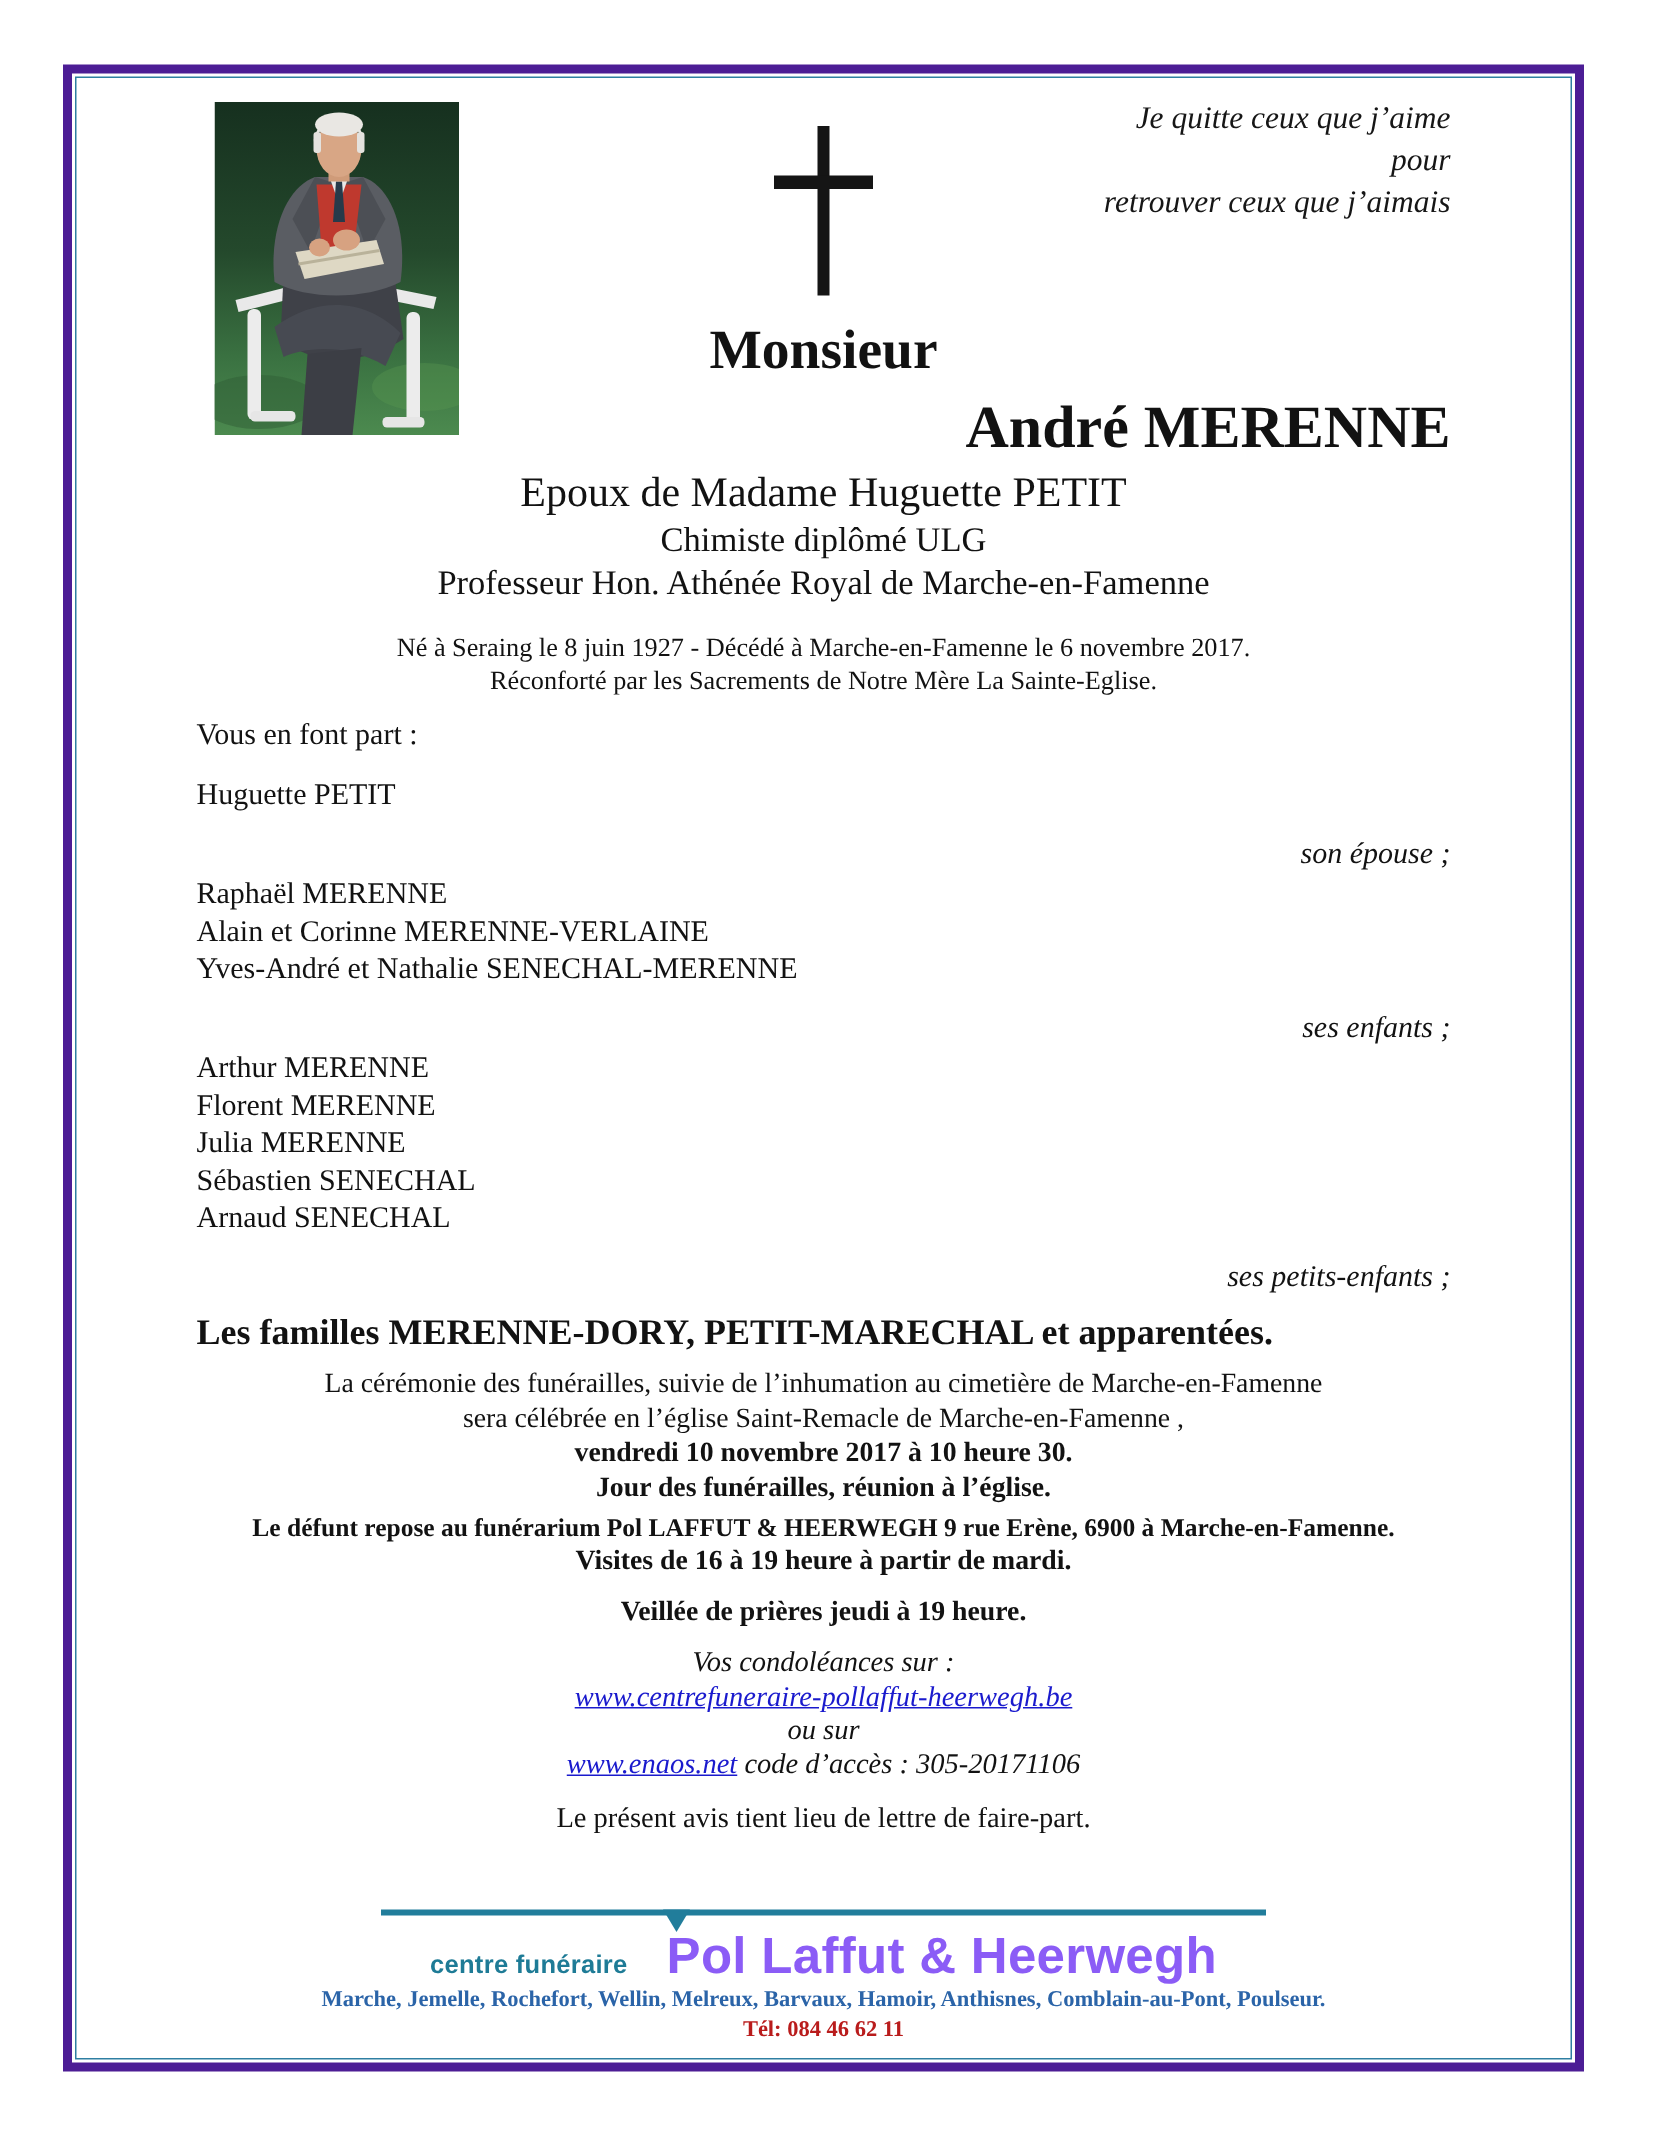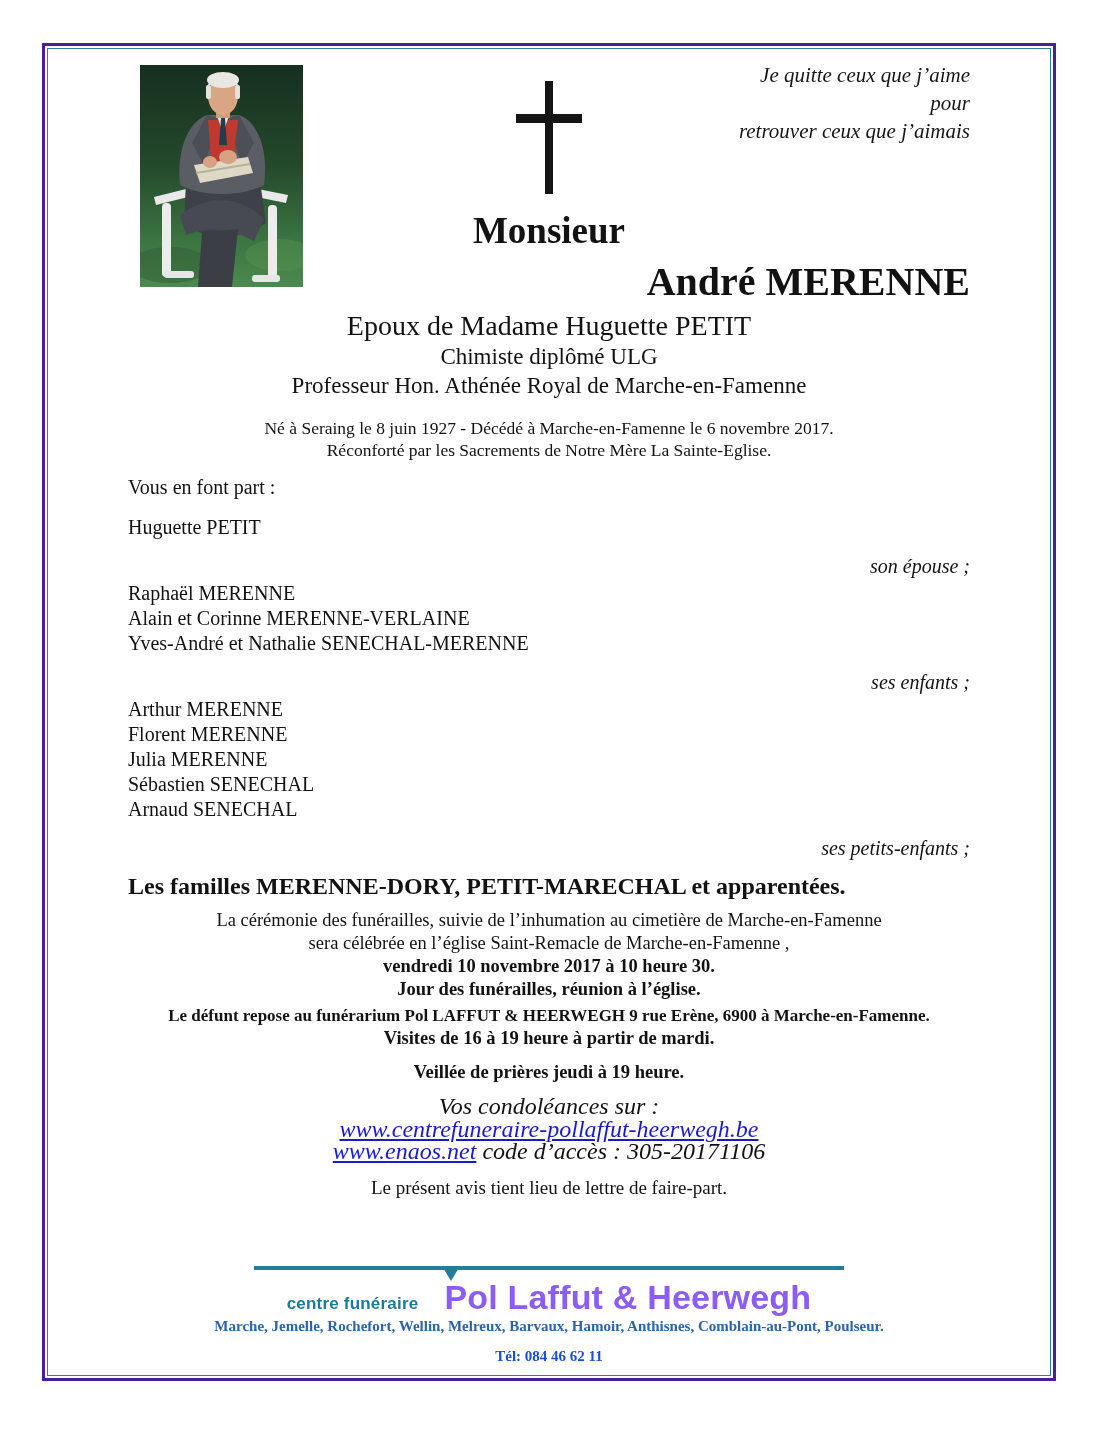--- a/index.html
+++ b/index.html
@@ -3,21 +3,21 @@
 <meta charset="utf-8">
 <style>
   html,body{margin:0;padding:0;}
   body{
     width:1105px;height:1430px;background:#ffffff;position:relative;
     font-family:"Liberation Serif", serif;color:#121212;
     -webkit-font-smoothing:antialiased;
   }
   .sheet{
     position:absolute;left:42px;top:43px;width:1014px;height:1338px;
-    border:3px solid #4c1d95;box-sizing:border-box;
+    border:6px solid #4c1d95;box-sizing:border-box;
   }
   .sheet-inner{
     position:absolute;inset:2px;border:1px solid #2e7fa2;
   }
   .content{
     position:absolute;inset:0;padding:0 80px;box-sizing:border-box;
   }
   
   .hdr{position:relative;height:0;}
   .photo{position:absolute;left:-68px;top:16px;width:163px;height:222px;margin-left:80px;}
@@ -45,42 +45,42 @@
   .relatives{margin-top:12px;font-size:20px;line-height:26px;}
   .families{margin-top:12px;font-size:24px;line-height:26px;font-weight:bold;}
   
   .ceremony{margin-top:10px;text-align:center;font-size:18.5px;line-height:23px;}
   .bold{font-weight:bold;}
   .repose{margin-top:4px;text-align:center;}
   .repose-l1{font-size:17px;line-height:22px;font-weight:bold;}
   .repose-l2{font-size:18.5px;line-height:23px;font-weight:bold;}
   .vigil{margin-top:11px;text-align:center;font-size:18.5px;line-height:23px;font-weight:bold;}
   
-  .condolences{margin-top:11px;text-align:center;font-style:italic;font-size:24px;line-height:22.5px;}
+  .condolences{margin-top:11px;text-align:center;font-style:italic;font-size:19px;line-height:22.5px;}
   .condolences a{color:#1a1acd;}
   .closing{margin-top:13px;text-align:center;font-size:19px;line-height:24px;}
   
   .footer{position:absolute;left:0;right:0;bottom:10px;text-align:center;}
   .rule{width:590px;height:4px;background:#217d9b;margin:0 auto 10px auto;}
   .brand-row{display:inline-flex;align-items:baseline;gap:26px;position:relative;}
   .brand-prefix{
     font-family:"Liberation Sans", sans-serif;font-weight:bold;
     font-size:17px;color:#1e7b96;letter-spacing:0.2px;
   }
   .brand-name{
     font-family:"Liberation Sans", sans-serif;font-weight:bold;
     font-size:34px;line-height:34px;color:#8b5cf6;position:relative;letter-spacing:0.2px;
   }
   .triangle{
     position:absolute;left:-2px;top:-14px;width:0;height:0;
     border-left:9px solid transparent;border-right:9px solid transparent;
     border-top:15px solid #217d9b;
   }
   .locations{margin-top:3px;font-size:15px;line-height:18px;font-weight:bold;color:#2b64a8;}
-  .phone{margin-top:12px;font-size:15px;line-height:18px;font-weight:bold;color:#1d4ed8;}
+  .phone{margin-top:2px;font-size:15px;line-height:18px;font-weight:bold;color:#b91c1c;}
 </style>
 </head>
 <body>
 
 <div class="sheet">
   <div class="sheet-inner">
     <div class="content">
 
       <div class="hdr">
         <div class="photo">
@@ -185,20 +185,21 @@
 
       <div class="repose">
         <div class="repose-l1">Le défunt repose au funérarium Pol LAFFUT &amp; HEERWEGH 9 rue Erène, 6900 à Marche-en-Famenne.</div>
         <div class="repose-l2">Visites de 16 à 19 heure à partir de mardi.</div>
       </div>
       <div class="vigil">Veillée de prières jeudi à 19 heure.</div>
 
       <div class="condolences">
         <div>Vos condoléances sur :</div>
         <div><a href="#">www.centrefuneraire-pollaffut-heerwegh.be</a></div>
+        <div>ou sur</div>
         <div>
           <a href="#">www.enaos.net</a><span> code d’accès : 305-20171106</span>
         </div>
       </div>
 
       <div class="closing">Le présent avis tient lieu de lettre de faire-part.</div>
 
       <div class="footer">
         <div class="rule"></div>
         <div class="brand-row">

